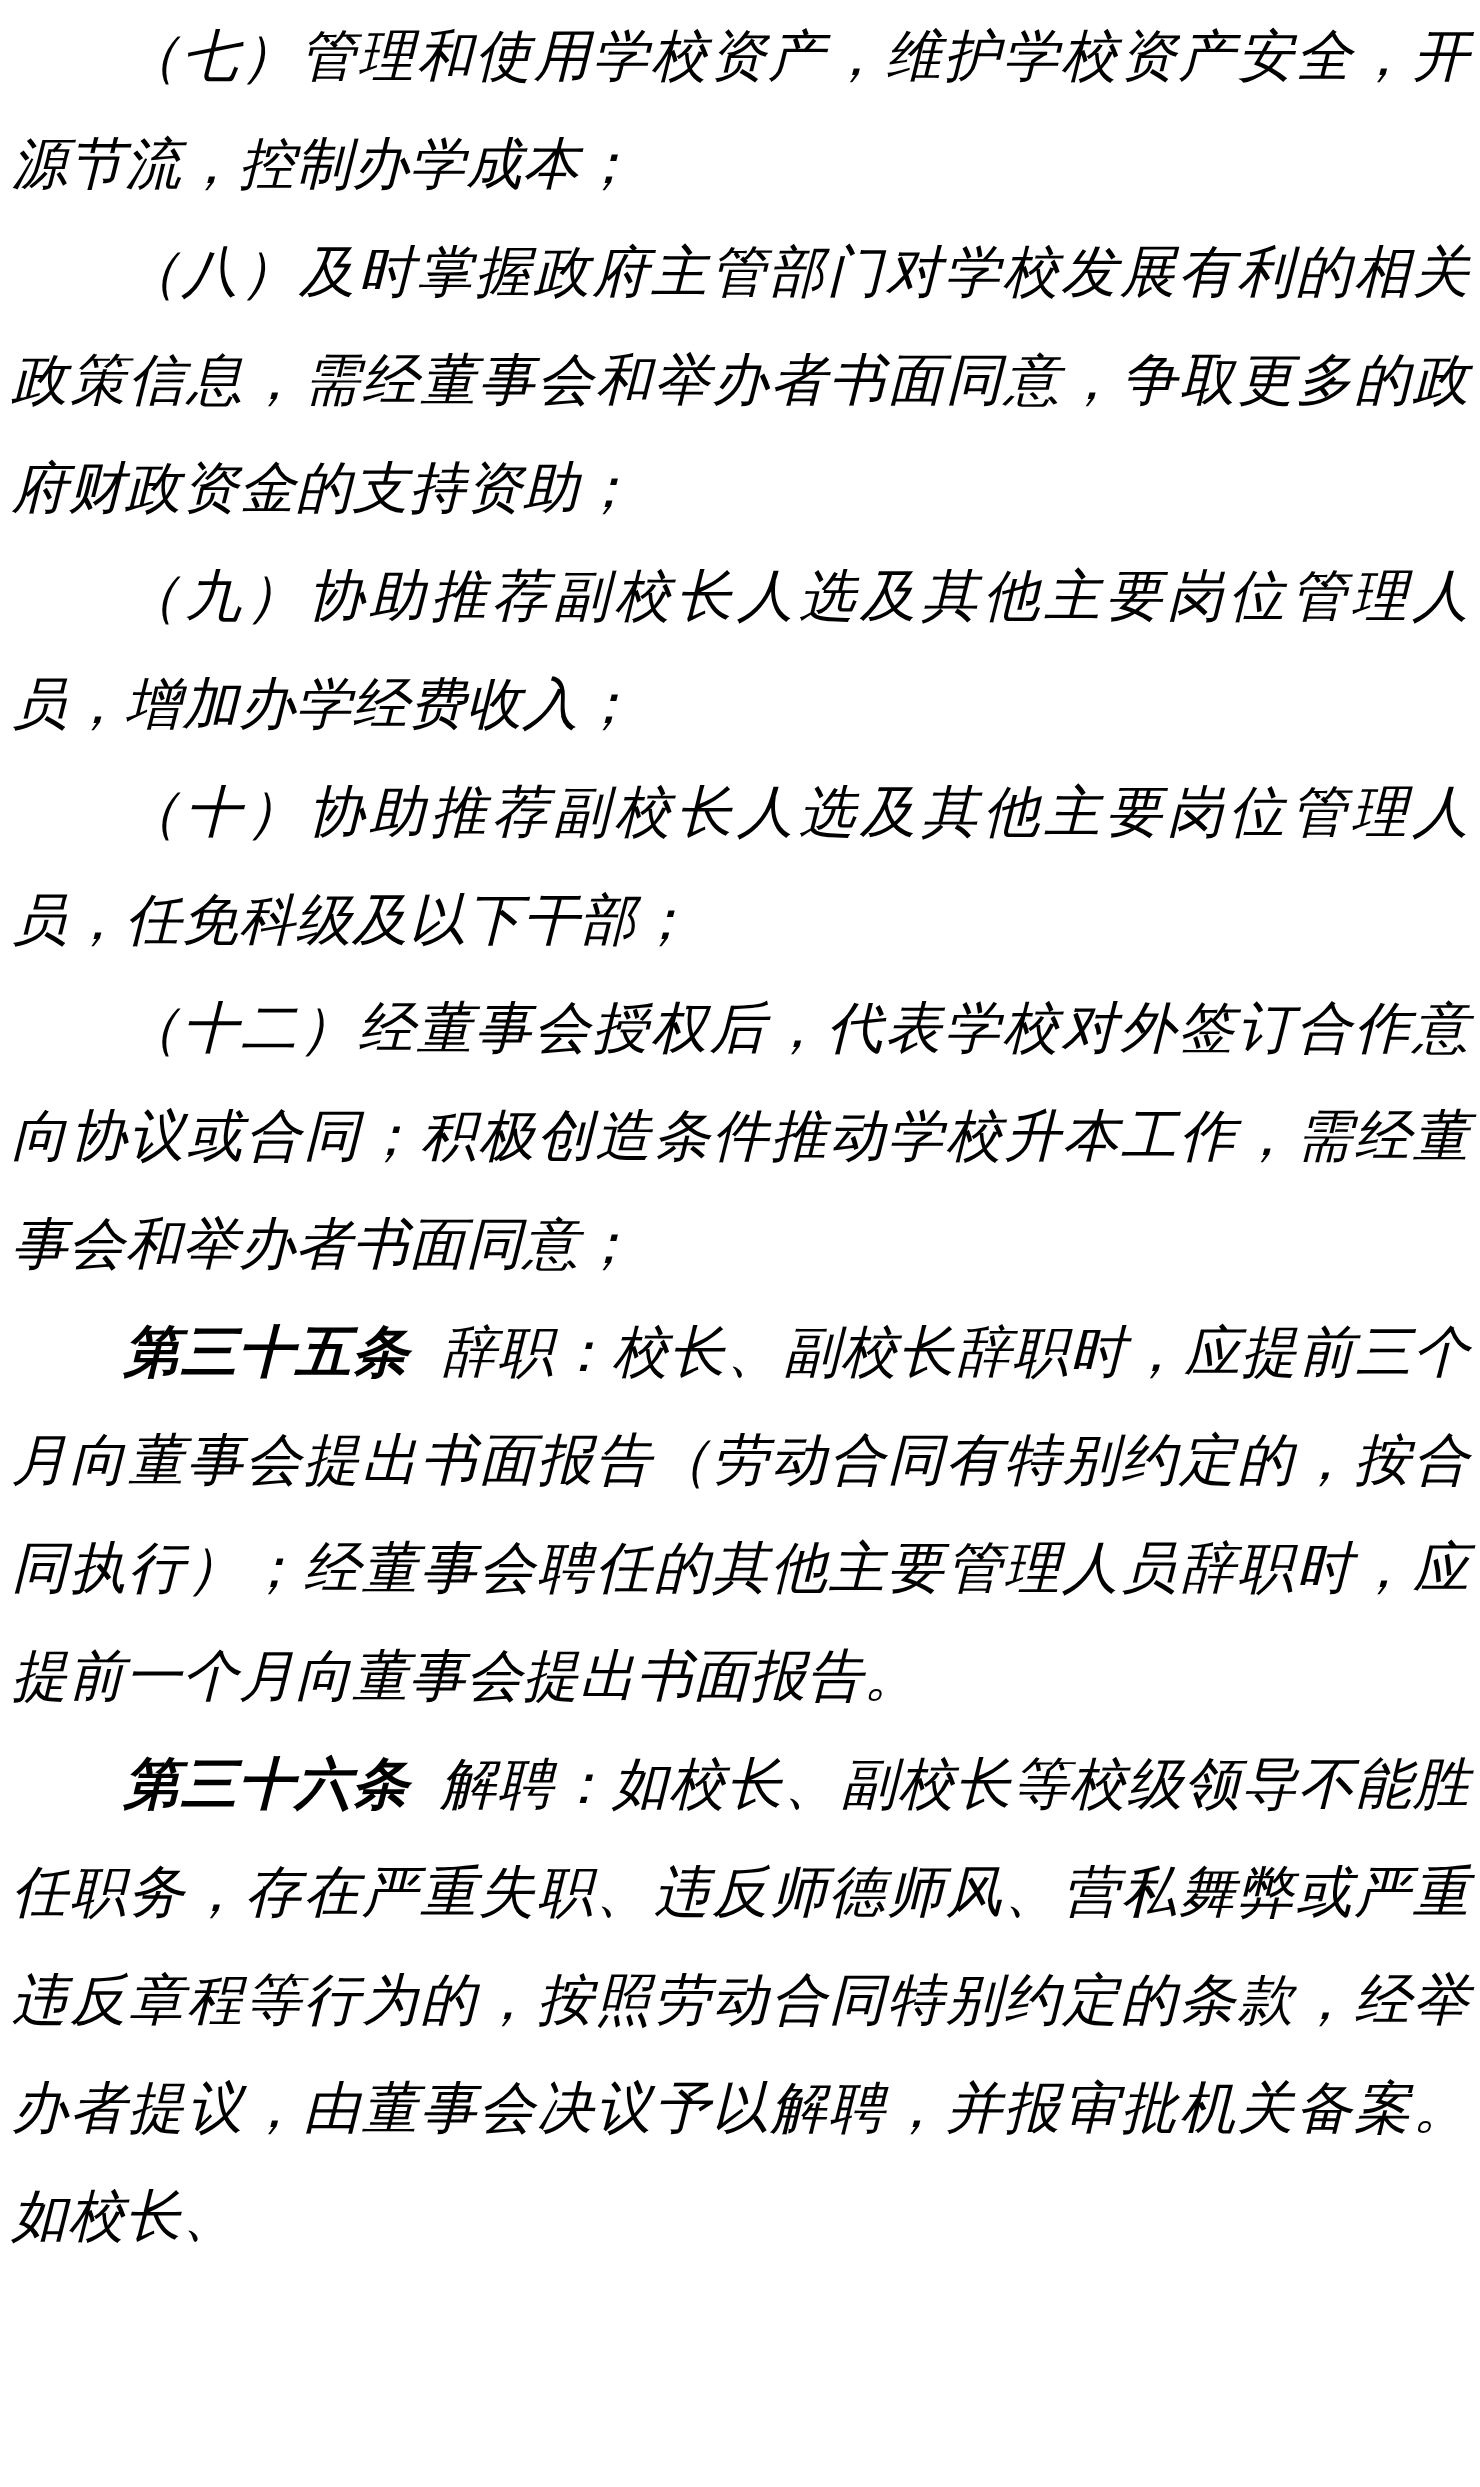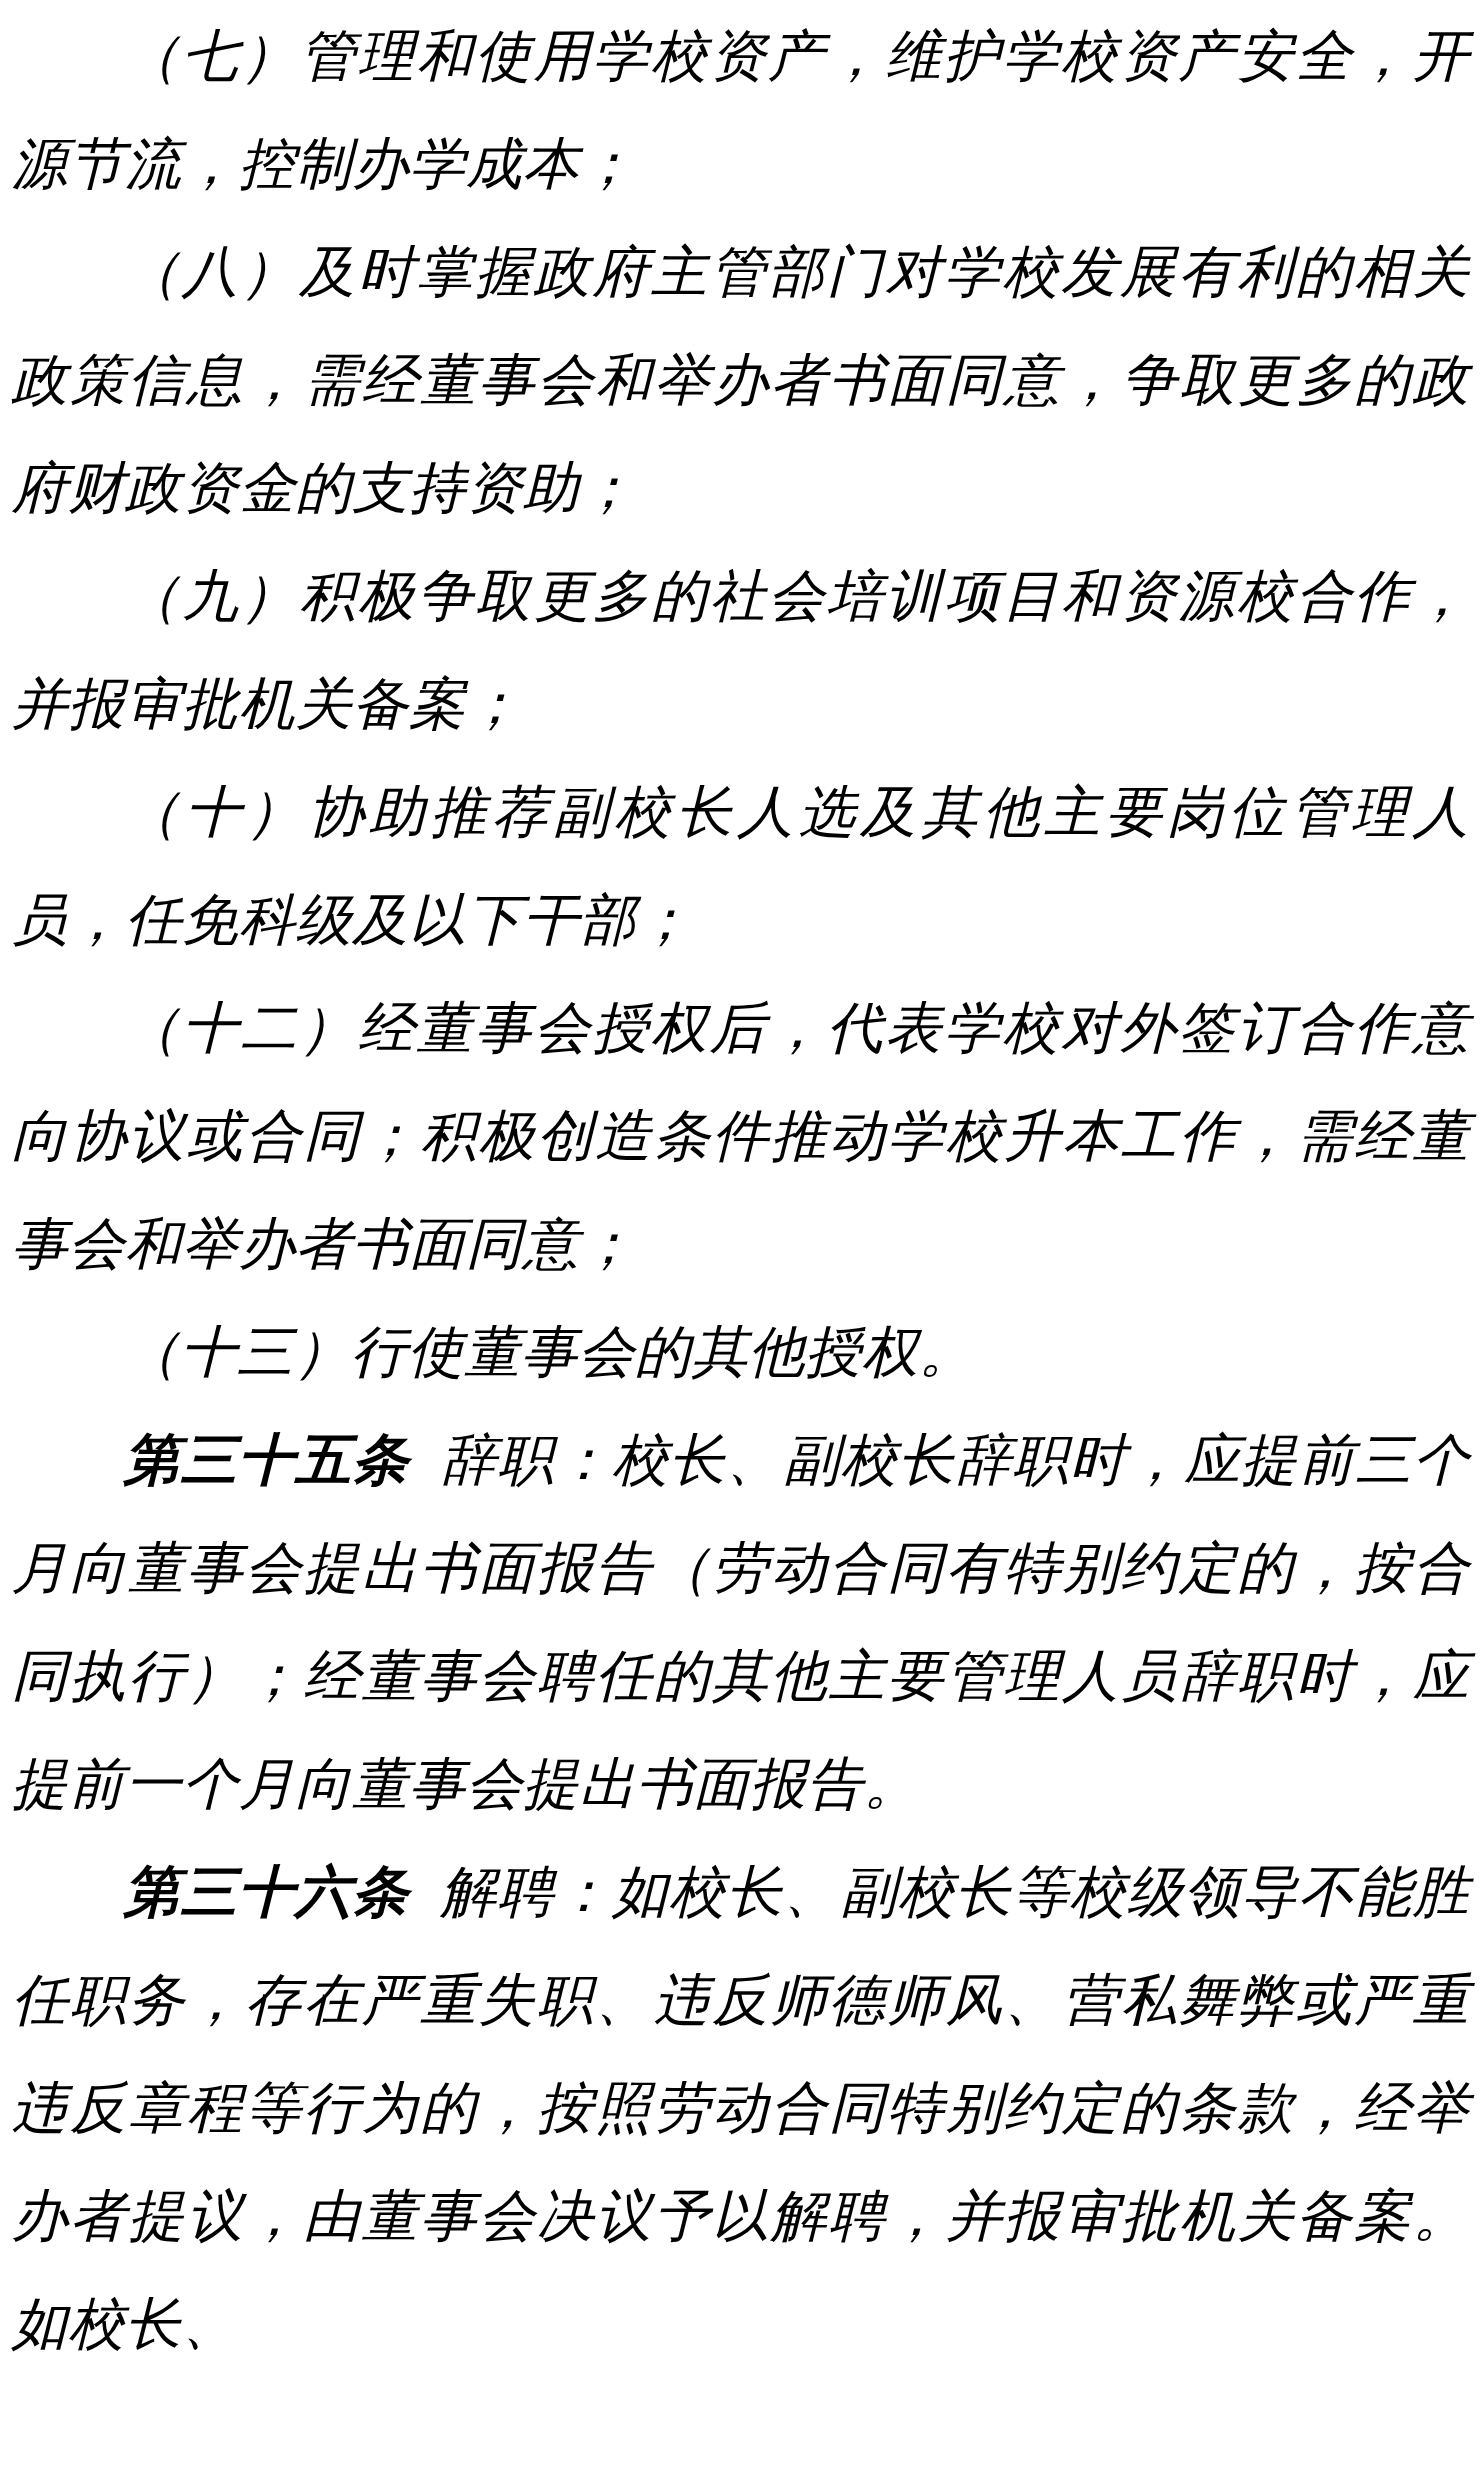--- a/index.html
+++ b/index.html
@@ -47,28 +47,27 @@
 </head>
 <body>
 
 <div class="page">
   <div class="content">
 
     <p class="para">（七）管理和使用学校资产，维护学校资产安全，开源节流，控制办学成本；</p>
 
     <p class="para">（八）及时掌握政府主管部门对学校发展有利的相关政策信息，需经董事会和举办者书面同意，争取更多的政府财政资金的支持资助；</p>
 
-    <p class="para">（九）积极争取更多的社会培训项目和资源校合作，并报审批机关备案；</p>
+    <p class="para">（九）协助推荐副校长人选及其他主要岗位管理人员，增加办学经费收入；</p>
 
     <p class="para">（十）协助推荐副校长人选及其他主要岗位管理人员，任免科级及以下干部；</p>
 
 
     <p class="para">（十二）经董事会授权后，代表学校对外签订合作意向协议或合同；积极创造条件推动学校升本工作，需经董事会和举办者书面同意；</p>
 
-    <p class="para">（十三）行使董事会的其他授权。</p>
 
     <p class="para"><span class="article-term">第三十五条</span><span class="article-body">辞职：校长、副校长辞职时，应提前三个月向董事会提出书面报告（劳动合同有特别约定的，按合同执行）；经董事会聘任的其他主要管理人员辞职时，应提前一个月向董事会提出书面报告。</span></p>
 
     <p class="para"><span class="article-term">第三十六条</span><span class="article-body">解聘：如校长、副校长等校级领导不能胜任职务，存在严重失职、违反师德师风、营私舞弊或严重违反章程等行为的，按照劳动合同特别约定的条款，经举办者提议，由董事会决议予以解聘，并报审批机关备案。如校长、</span></p>
 
   </div>
 
 </div>
 
 

